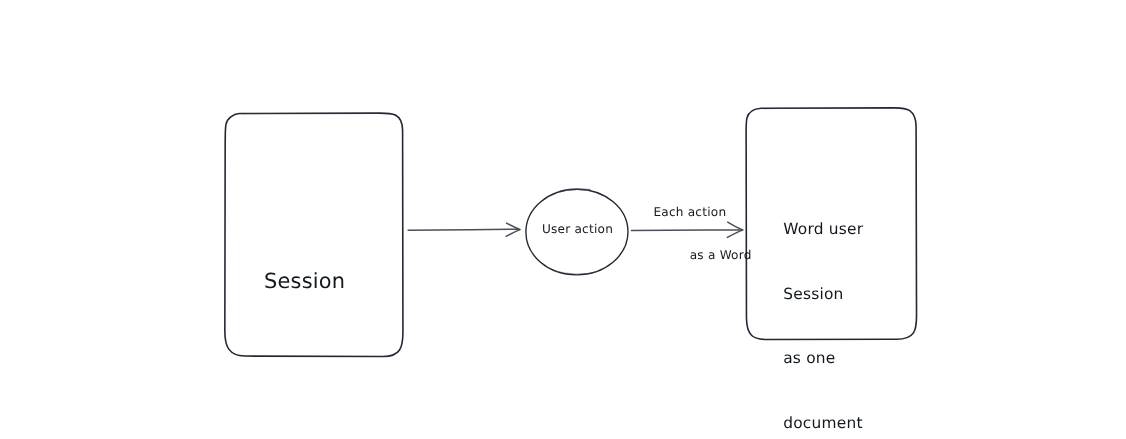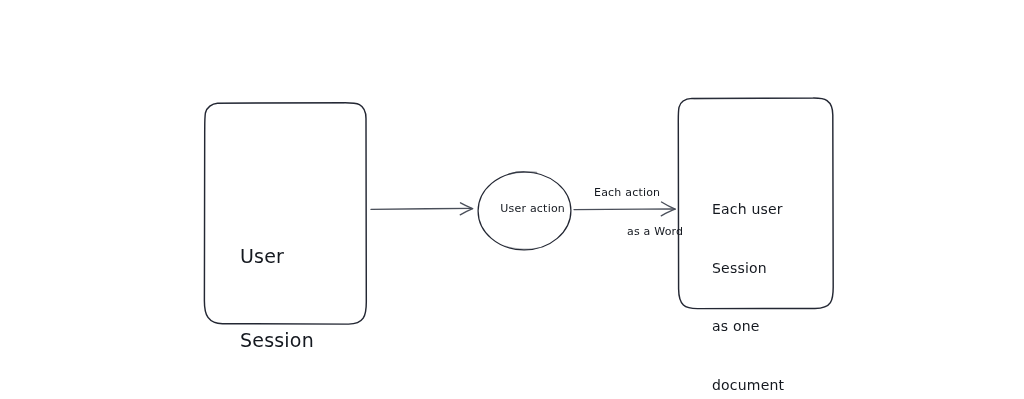--- a/index.html
+++ b/index.html
@@ -43,21 +43,21 @@
     font-size: 19px;
     line-height: 28px;
   }
   #left-box-label .line { display: block; }
 
   
   #ellipse-label {
     left: 485px;
     top: 202px;
     width: 80px;
-    text-align: right;
+    text-align: center;
     font-size: 11px;
     line-height: 14px;
   }
 
   
   #edge-label-top {
     left: 594px;
     top: 186px;
     font-size: 11px;
     line-height: 14px;
@@ -138,30 +138,29 @@
                L 832.8,115.0
                C 832.8,108.0 831.0,103.4 827.0,100.6
                C 823.6,98.3 818.5,98.0 812.5,98.1
                L 692.0,98.4 Z" fill="#ffffff" stroke="#232733" stroke-width="1.45" stroke-linecap="round" stroke-linejoin="round"></path>
       <path d="M 694.0,99.0 C 706.0,98.4 770.0,98.2 811.0,98.5" fill="none" stroke="#3a3f4b" stroke-width="0.7" stroke-linecap="round" opacity="0.45"></path>
     </g>
 
   </svg>
 
   <div class="hand-text" id="left-box-label">
-    <span class="line">User</span>
     <span class="line">Session</span>
   </div>
 
   <div class="hand-text" id="ellipse-label">User action</div>
 
   <div class="hand-text" id="edge-label-top">Each action</div>
 
   <div class="hand-text" id="edge-label-bottom">as a Word</div>
 
   <div class="hand-text" id="right-box-label">
-    <span class="line">Each user</span>
+    <span class="line">Word user</span>
     <span class="line">Session</span>
     <span class="line">as one</span>
     <span class="line">document</span>
   </div>
 
 </div>
 
 </body></html>

